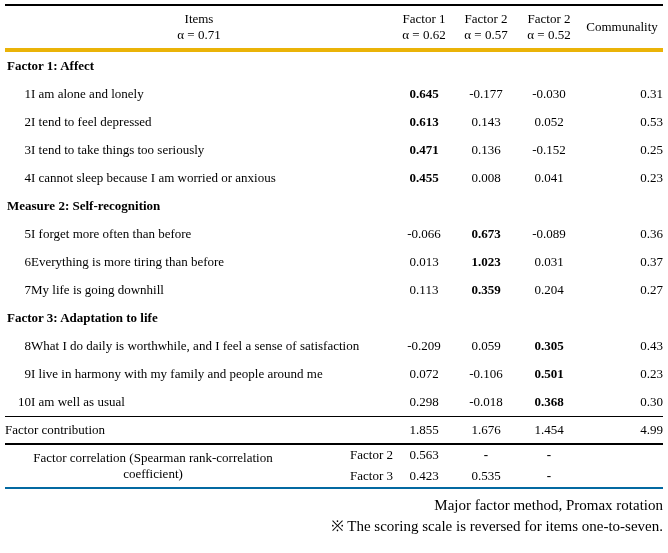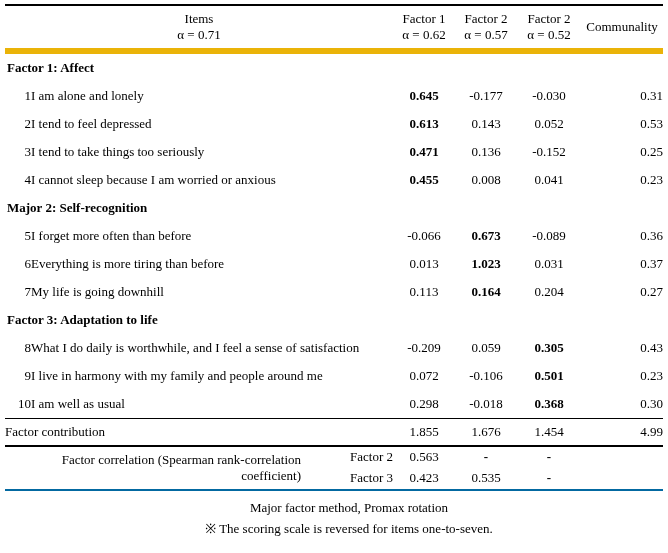--- a/index.html
+++ b/index.html
@@ -21,21 +21,21 @@
     border-bottom: 2px solid #000000;
   }
   col.c-num  { width: 26px; }
   col.c-text { width: 270px; }
   col.c-sub  { width: 92px; }
   col.c-f1   { width: 62px; }
   col.c-f2   { width: 62px; }
   col.c-f3   { width: 64px; }
   col.c-comm { width: 82px; }
 
-  thead tr { border-bottom: 6px solid #eab308; }
+  thead tr { border-bottom: 4px solid #eab308; }
   th, td { font-size: 13px; line-height: 16px; color: #000000; }
   th {
     font-weight: normal;
     text-align: center;
     vertical-align: middle;
     padding: 5px 0;
   }
   th .l2 { display: block; }
 
   tr.section-row td {
@@ -49,25 +49,25 @@
   td.val  { text-align: center; margin-top: 38px; }
   td.comm { text-align: right; padding-right: 8px; margin-top: 43px; }
   .b { font-weight: bold; }
 
   tr.contrib-row { border-top: 1px solid #000000; border-bottom: 2px solid #000000; }
   tr.contrib-row td { padding: 5px 0; }
   td.contrib-label { text-align: left; padding-right: 6px; }
 
   tr.corr-row td { padding: 2px 0 3px 0; }
   tr.corr-row-last { border-bottom: 2px solid #0369a1; }
-  td.corr-label { text-align: right; vertical-align: middle; }
+  td.corr-label { text-align: center; vertical-align: middle; }
   td.corr-sub { text-align: right; padding-right: 6px; }
 
   .notes { padding: 6px 0 0 30px; }
-  .note { font-size: 13px; line-height: 21px; text-align: center; }
+  .note { font-size: 15px; line-height: 21px; text-align: right; }
 </style>
 </head>
 <body>
 
 <div class="page">
   <table class="fa-table">
     <colgroup>
       <col class="c-num">
         <col class="c-text">
         <col class="c-sub">
@@ -128,21 +128,21 @@
       <tr class="item-row">
         <td class="num">4</td>
         <td class="txt" colspan="2">I cannot sleep because I am worried or anxious</td>
         <td class="val b">0.455</td>
         <td class="val">0.008</td>
         <td class="val">0.041</td>
         <td class="comm">0.23</td>
       </tr>
 
       <tr class="section-row">
-        <td colspan="7">Major 2: Self-recognition</td>
+        <td colspan="7">Measure 2: Self-recognition</td>
       </tr>
       <tr class="item-row">
         <td class="num">5</td>
         <td class="txt" colspan="2">I forget more often than before</td>
         <td class="val">-0.066</td>
         <td class="val b">0.673</td>
         <td class="val">-0.089</td>
         <td class="comm">0.36</td>
       </tr>
       <tr class="item-row">
@@ -150,21 +150,21 @@
         <td class="txt" colspan="2">Everything is more tiring than before</td>
         <td class="val">0.013</td>
         <td class="val b">1.023</td>
         <td class="val">0.031</td>
         <td class="comm">0.37</td>
       </tr>
       <tr class="item-row">
         <td class="num">7</td>
         <td class="txt" colspan="2">My life is going downhill</td>
         <td class="val">0.113</td>
-        <td class="val b">0.164</td>
+        <td class="val b">0.359</td>
         <td class="val">0.204</td>
         <td class="comm">0.27</td>
       </tr>
 
       <tr class="section-row">
         <td colspan="7">Factor 3: Adaptation to life</td>
       </tr>
       <tr class="item-row">
         <td class="num">8</td>
         <td class="txt" colspan="2">What I do daily is worthwhile, and I feel a sense of satisfaction</td>

